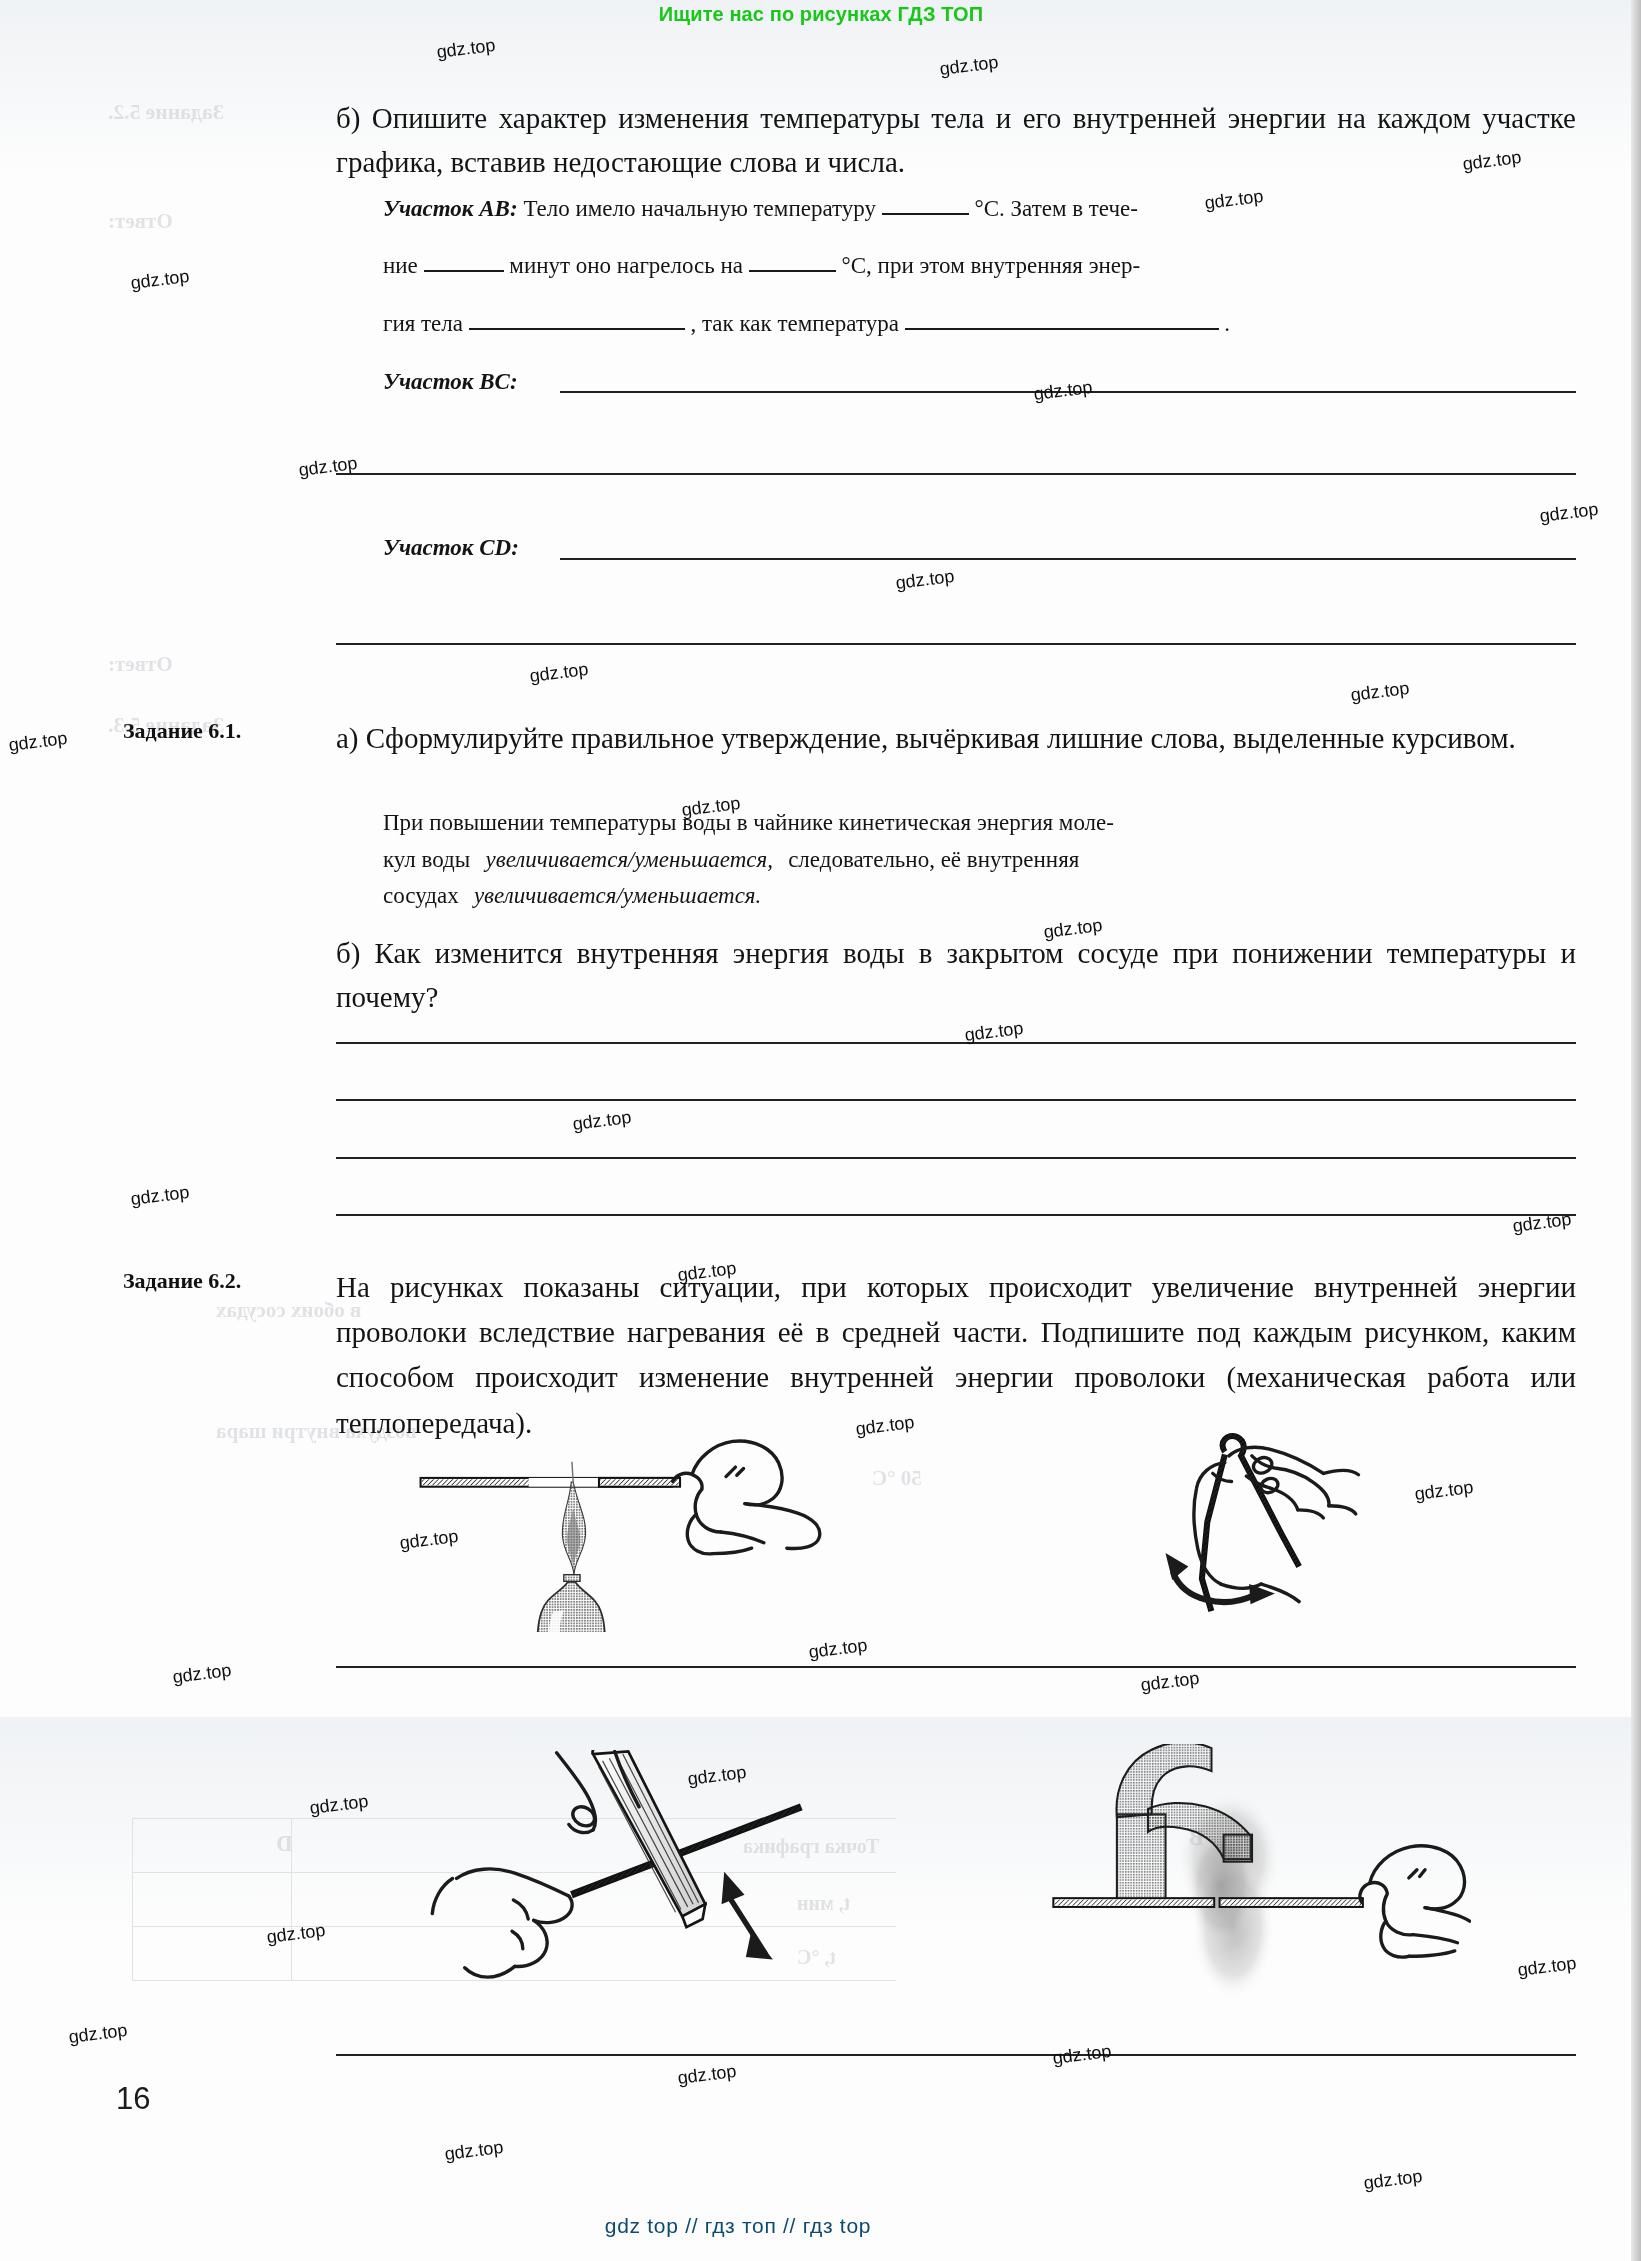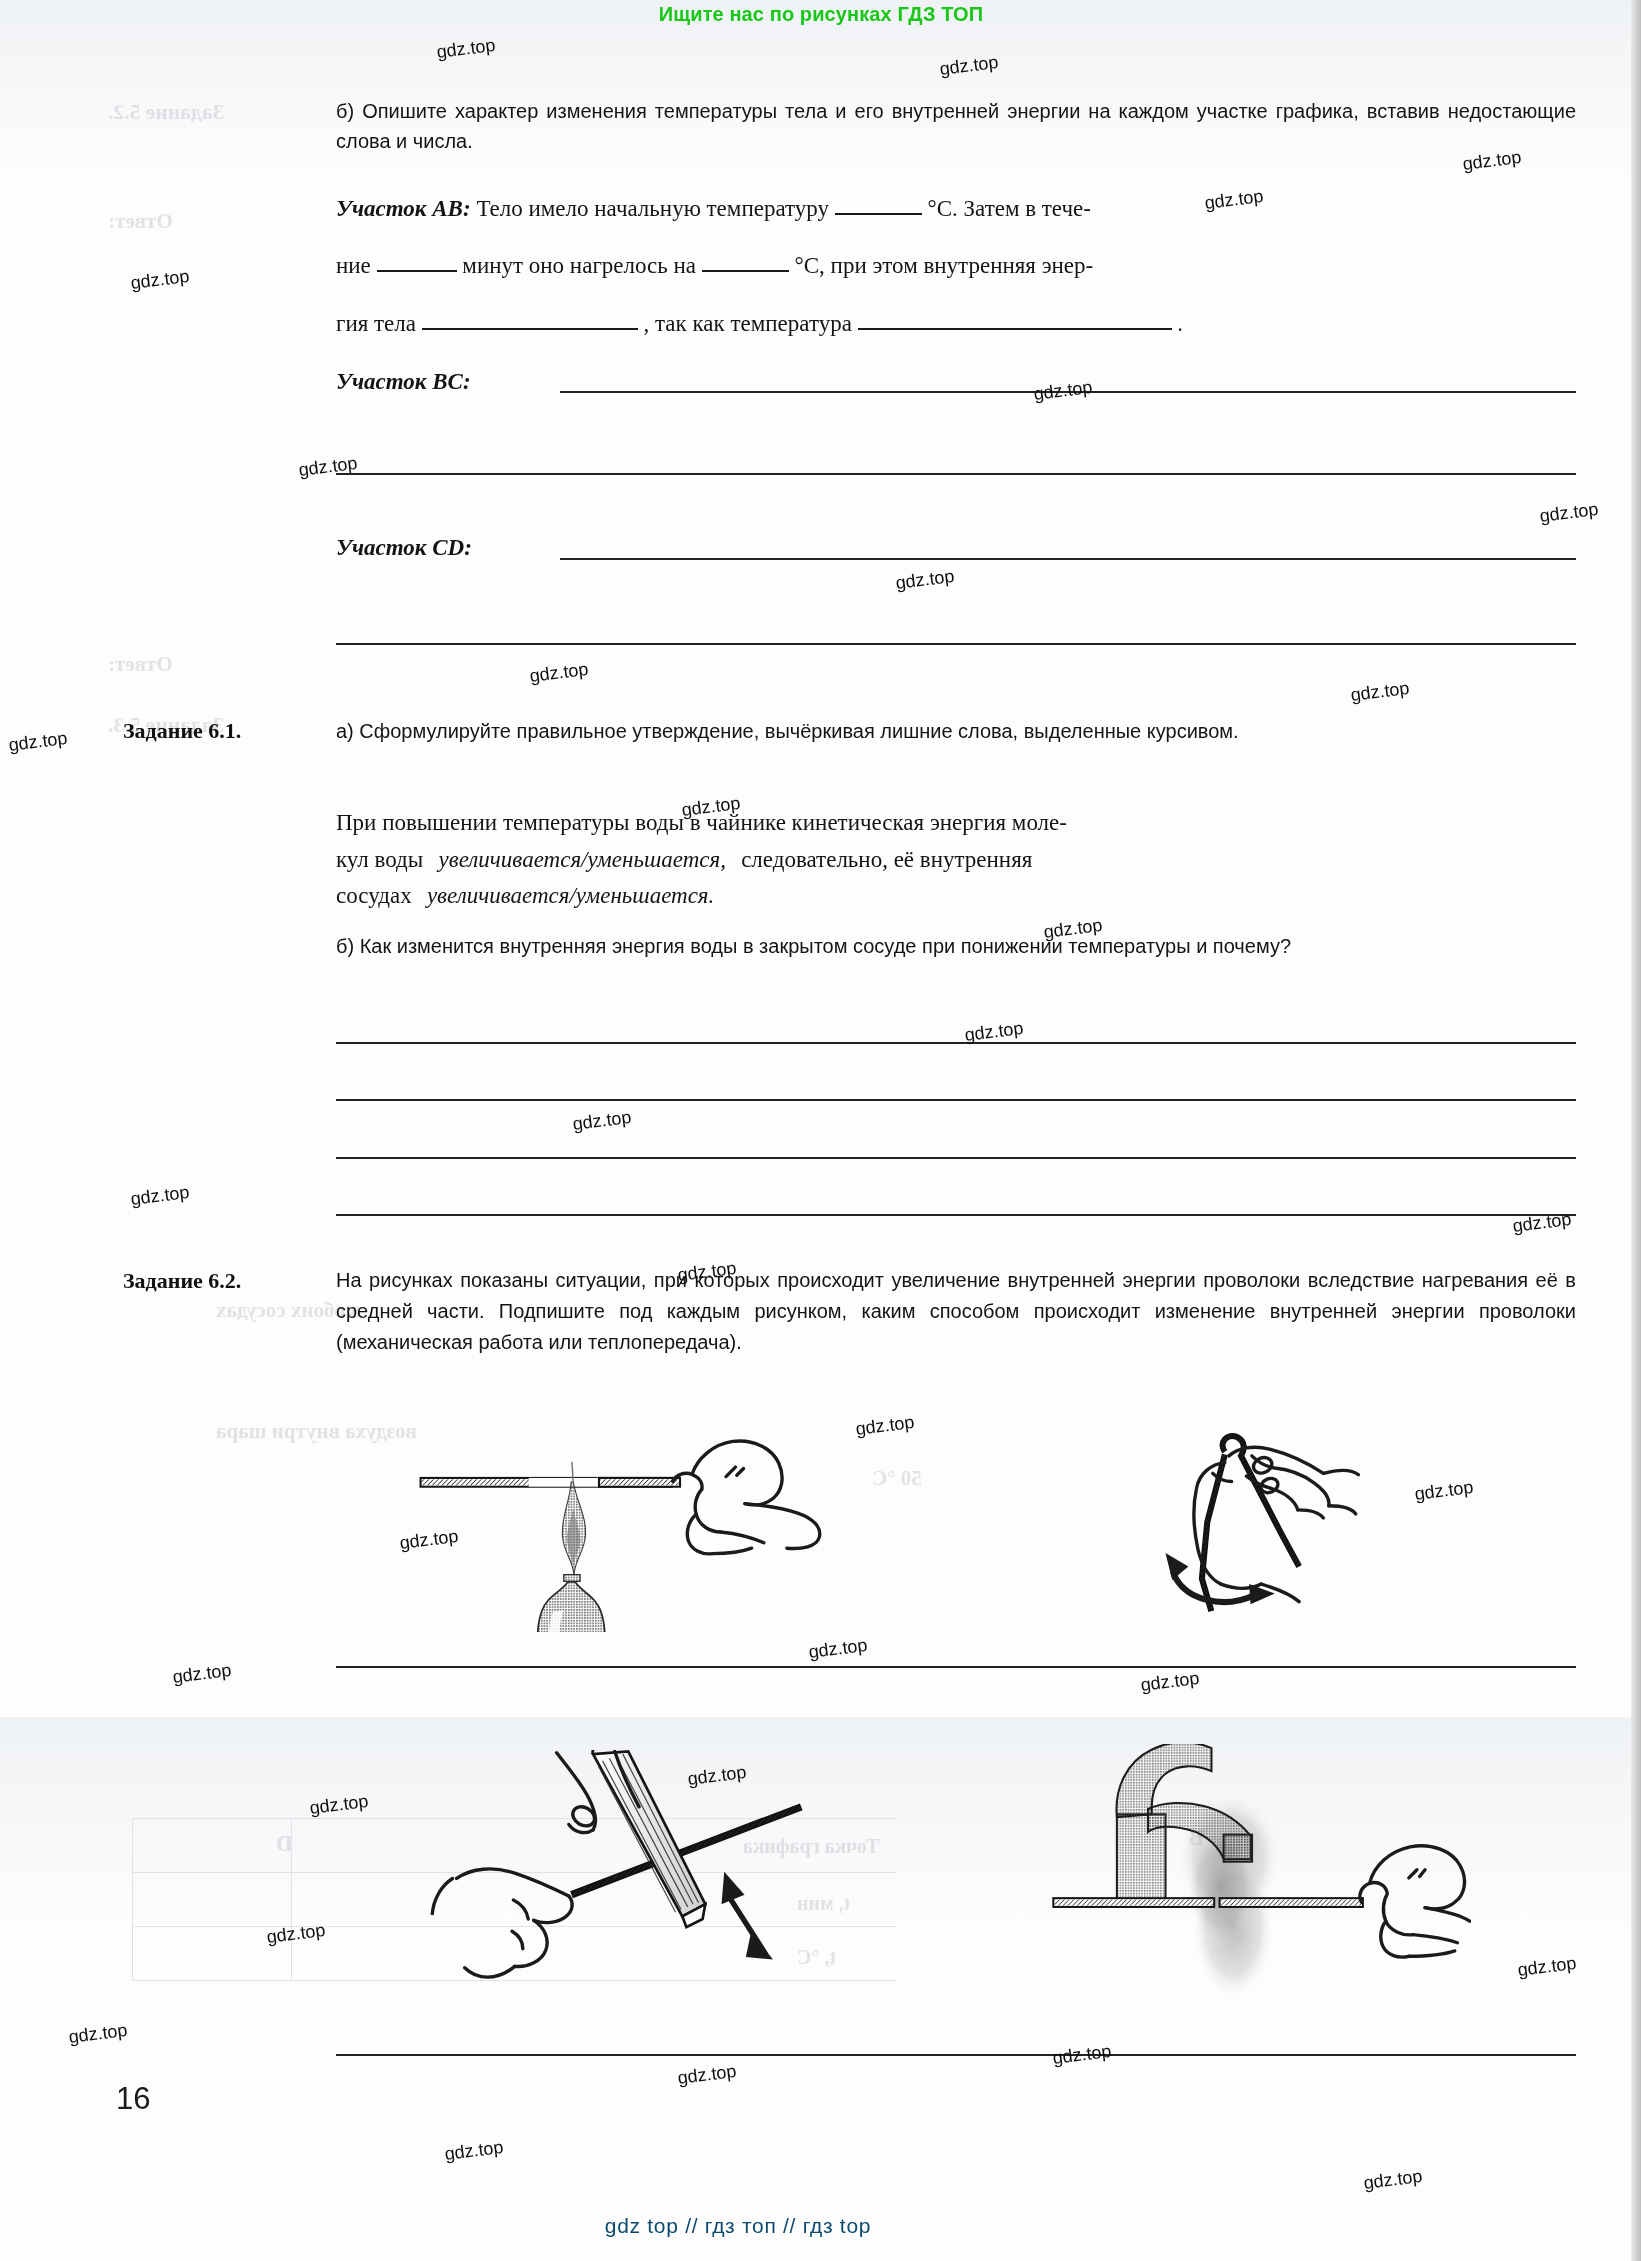--- a/index.html
+++ b/index.html
@@ -63,26 +63,27 @@
   }
 
   
   .txt {
     position: absolute;
     font-family: "Liberation Serif", serif;
     color: #141414;
     font-size: 23px;
     line-height: 1.30;
     white-space: nowrap;
+    margin-left: 47px;
   }
   .body-blk {
     position: absolute;
-    font-family: Liberation Sans, sans-serif;
+    font-family: Liberation Serif, serif;
     color: #141414;
-    font-size: 20px;
+    font-size: 29px;
     line-height: 1.52;
     text-align: justify;
   }
   .bold { font-weight: bold; }
   .ital { font-style: italic; }
 
   
   .task-label {
     position: absolute;
     font-family: "Liberation Serif", serif;

